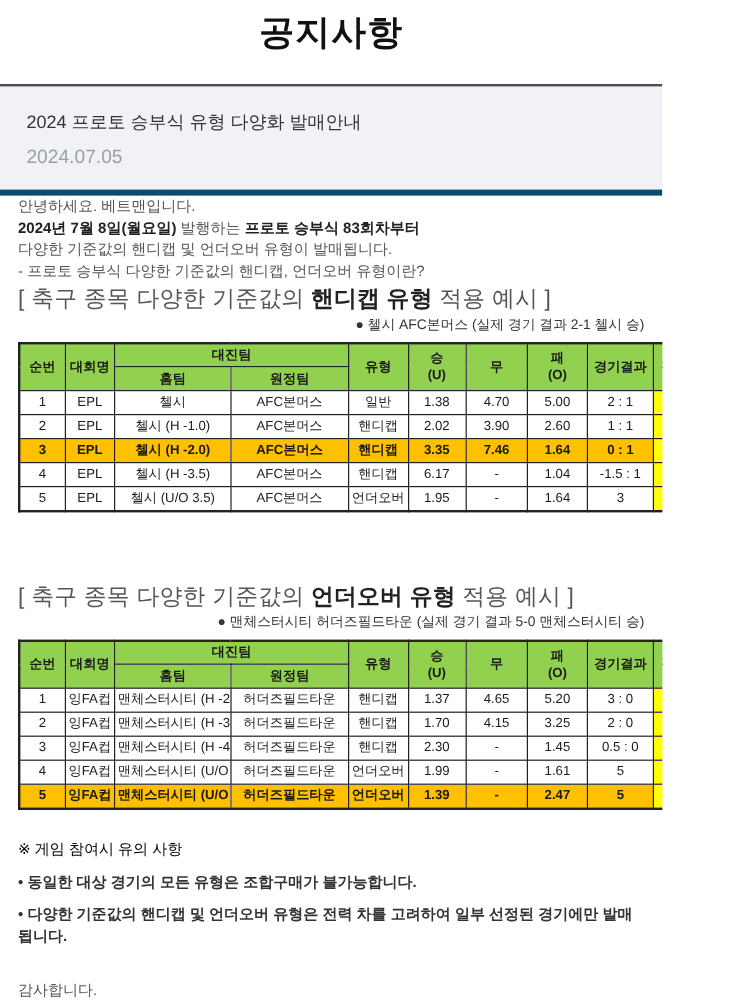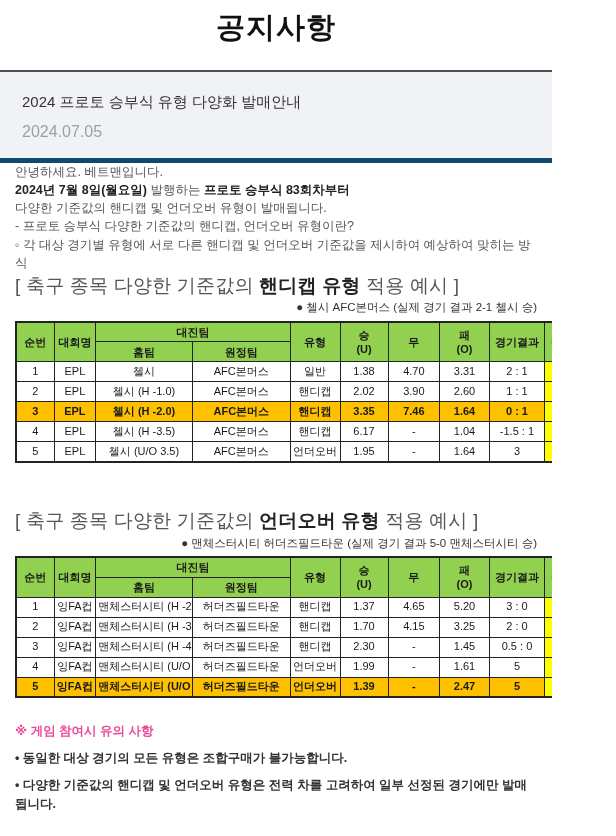--- a/index.html
+++ b/index.html
@@ -87,21 +87,21 @@
   table.odds-table tbody td { height: 20px; background: #ffffff; }
   table.odds-table tbody td.result {
     background: var(--yellow, #ffff00);
     font-weight: 700;
     color: #333;
   }
   table.odds-table tbody tr.hl td { background: var(--orange, #ffc000); font-weight: 700; }
   table.odds-table tbody tr.hl td.result { background: var(--yellow, #ffff00); }
 
   .footer-block { margin-top: 24px; }
-  .note-title { font-weight: 700; color: #ec4899; }
+  .note-title { font-weight: 400; color: #000000; }
   .note { font-weight: 700; color: #333; margin-top: 9px !important; }
   .thanks { margin-top: 27px !important; padding-bottom: 16px; }
 </style>
 </head>
 <body>
 
 <div class="page">
 
   <h1 class="page-title">공지사항</h1>
 
@@ -111,21 +111,20 @@
   </div>
 
   <div class="content">
 
     <p class="greeting">안녕하세요. 베트맨입니다.</p>
 
     <p class="announce"><b>2024년 7월 8일(월요일)</b><span> 발행하는 </span><b>프로토 승부식 83회차부터</b></p>
     <p class="announce2">다양한 기준값의 핸디캡 및 언더오버 유형이 발매됩니다.</p>
 
     <p class="question">- 프로토 승부식 다양한 기준값의 핸디캡, 언더오버 유형이란?</p>
-    <p class="answer">◦ 각 대상 경기별 유형에 서로 다른 핸디캡 및 언더오버 기준값을 제시하여 예상하여 맞히는 방식</p>
 
     <p class="section-heading"><span>[ 축구 종목 다양한 기준값의 </span><b>핸디캡 유형</b><span> 적용 예시 ]</span></p>
     <p class="section-subtitle">● 첼시 AFC본머스 (실제 경기 결과 2-1 첼시 승)</p>
 
     <table class="odds-table">
       <colgroup>
         <col style="width:6.5%">
           <col style="width:7.1%">
           <col style="width:16.5%">
           <col style="width:16.7%">
@@ -155,21 +154,21 @@
       </thead>
       <tbody>
           <tr>
             <td>1</td>
             <td>EPL</td>
             <td>첼시</td>
             <td>AFC본머스</td>
             <td>일반</td>
             <td>1.38</td>
             <td>4.70</td>
-            <td>3.31</td>
+            <td>5.00</td>
             <td>2 : 1</td>
             <td class="result">승</td>
           </tr>
           <tr>
             <td>2</td>
             <td>EPL</td>
             <td>첼시 (H -1.0)</td>
             <td>AFC본머스</td>
             <td>핸디캡</td>
             <td>2.02</td>
@@ -210,21 +209,21 @@
             <td>언더오버</td>
             <td>1.95</td>
             <td>-</td>
             <td>1.64</td>
             <td>3</td>
             <td class="result">U</td>
           </tr>
         </tbody>
     </table>
 
-    <p class="section-heading" style="margin-top:44px"><span>[ 축구 종목 다양한 기준값의 </span><b>언더오버 유형</b><span> 적용 예시 ]</span></p>
+    <p class="section-heading" style="margin-top:57px"><span>[ 축구 종목 다양한 기준값의 </span><b>언더오버 유형</b><span> 적용 예시 ]</span></p>
     <p class="section-subtitle">● 맨체스터시티 허더즈필드타운 (실제 경기 결과 5-0 맨체스터시티 승)</p>
 
     <table class="odds-table">
       <colgroup>
         <col style="width:6.5%">
           <col style="width:7.1%">
           <col style="width:16.5%">
           <col style="width:16.7%">
         <col style="width:8.5%">
           <col style="width:8.2%">

